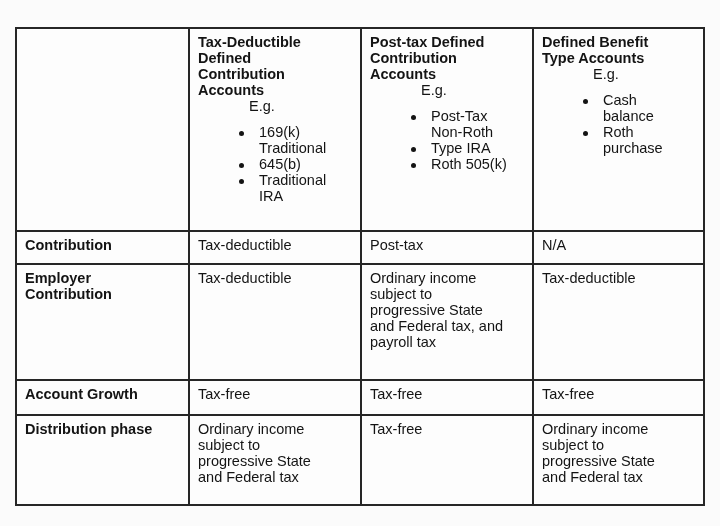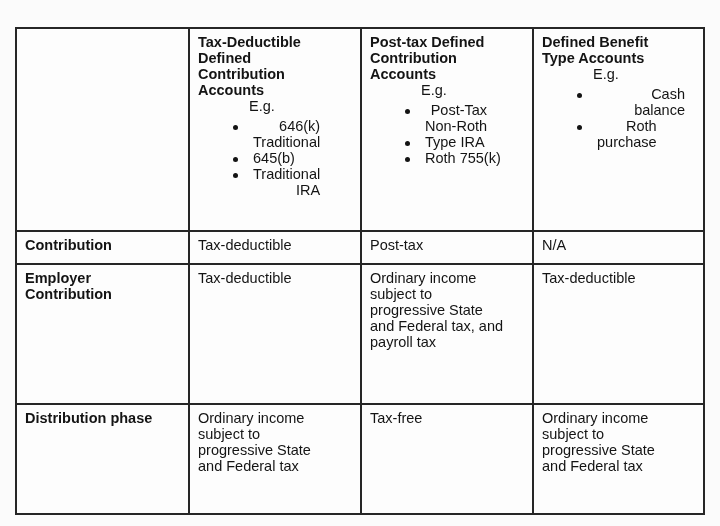--- a/index.html
+++ b/index.html
@@ -25,45 +25,44 @@
     border: 2px solid #262626;
     vertical-align: top;
     padding: 5px 6px 4px 8px;
     font-size: 14.5px;
     line-height: 16px;
     background: #fdfdfd;
     overflow: hidden;
   }
   .r-head  { height: 203px; }
   .r-small { height: 33px;  }
-  .r-emp   { height: 140px; }
+  .r-emp   { height: 116px; }
   .r-grow  { height: 35px;  }
-  .r-dist  { height: 110px; margin-top: 44px;  }
+  .r-dist  { height: 90px; margin-top: 44px;  }
 
   .col-title {
     font-weight: bold;
     white-space: pre-line;
     max-width: 130px;
   }
   .row-label {
     font-weight: bold;
     white-space: pre-line;
     padding-left: 2px;
   }
   .cell-text {
     white-space: pre-line;
   }
   .eg-label {
     margin-left: 51px;
   }
   ul.examples {
     list-style: none;
-    margin: 4px;
+    margin: 10px;
     padding: 0;
-    text-align: right;
   }
   ul.examples li {
     display: flex;
     align-items: flex-start;
   }
   .bullet-dot {
     flex: none;
     width: 5px;
     height: 5px;
     border-radius: 50%;
@@ -94,21 +93,21 @@
 
       <td>
         <div class="col-title">Tax-Deductible
 Defined
 Contribution
 Accounts</div>
         <div class="eg-label">E.g.</div>
         <ul class="examples">
           <li>
             <span class="bullet-dot"></span>
-            <span class="ex-text">646(k)
+            <span class="ex-text">169(k)
 Traditional</span>
           </li>
           <li>
             <span class="bullet-dot"></span>
             <span class="ex-text">645(b)</span>
           </li>
           <li>
             <span class="bullet-dot"></span>
             <span class="ex-text">Traditional
 IRA</span>
@@ -126,21 +125,21 @@
             <span class="bullet-dot"></span>
             <span class="ex-text">Post-Tax
 Non-Roth</span>
           </li>
           <li>
             <span class="bullet-dot"></span>
             <span class="ex-text">Type IRA</span>
           </li>
           <li>
             <span class="bullet-dot"></span>
-            <span class="ex-text">Roth 755(k)</span>
+            <span class="ex-text">Roth 505(k)</span>
           </li>
         </ul>
       </td>
 
       <td>
         <div class="col-title">Defined Benefit
 Type Accounts</div>
         <div class="eg-label">E.g.</div>
         <ul class="examples">
           <li>
@@ -180,20 +179,32 @@
 subject to
 progressive State
 and Federal tax, and
 payroll tax</div>
           </td>
       <td>
             <div class="cell-text">Tax-deductible</div>
           </td>
     </tr>
 
+    <tr class="r-grow">
+      <td class="row-label">Account Growth</td>
+      <td>
+            <div class="cell-text">Tax-free</div>
+          </td>
+      <td>
+            <div class="cell-text">Tax-free</div>
+          </td>
+      <td>
+            <div class="cell-text">Tax-free</div>
+          </td>
+    </tr>
 
     <tr class="r-dist">
       <td class="row-label">Distribution phase</td>
       <td>
             <div class="cell-text">Ordinary income
 subject to
 progressive State
 and Federal tax</div>
           </td>
       <td>

